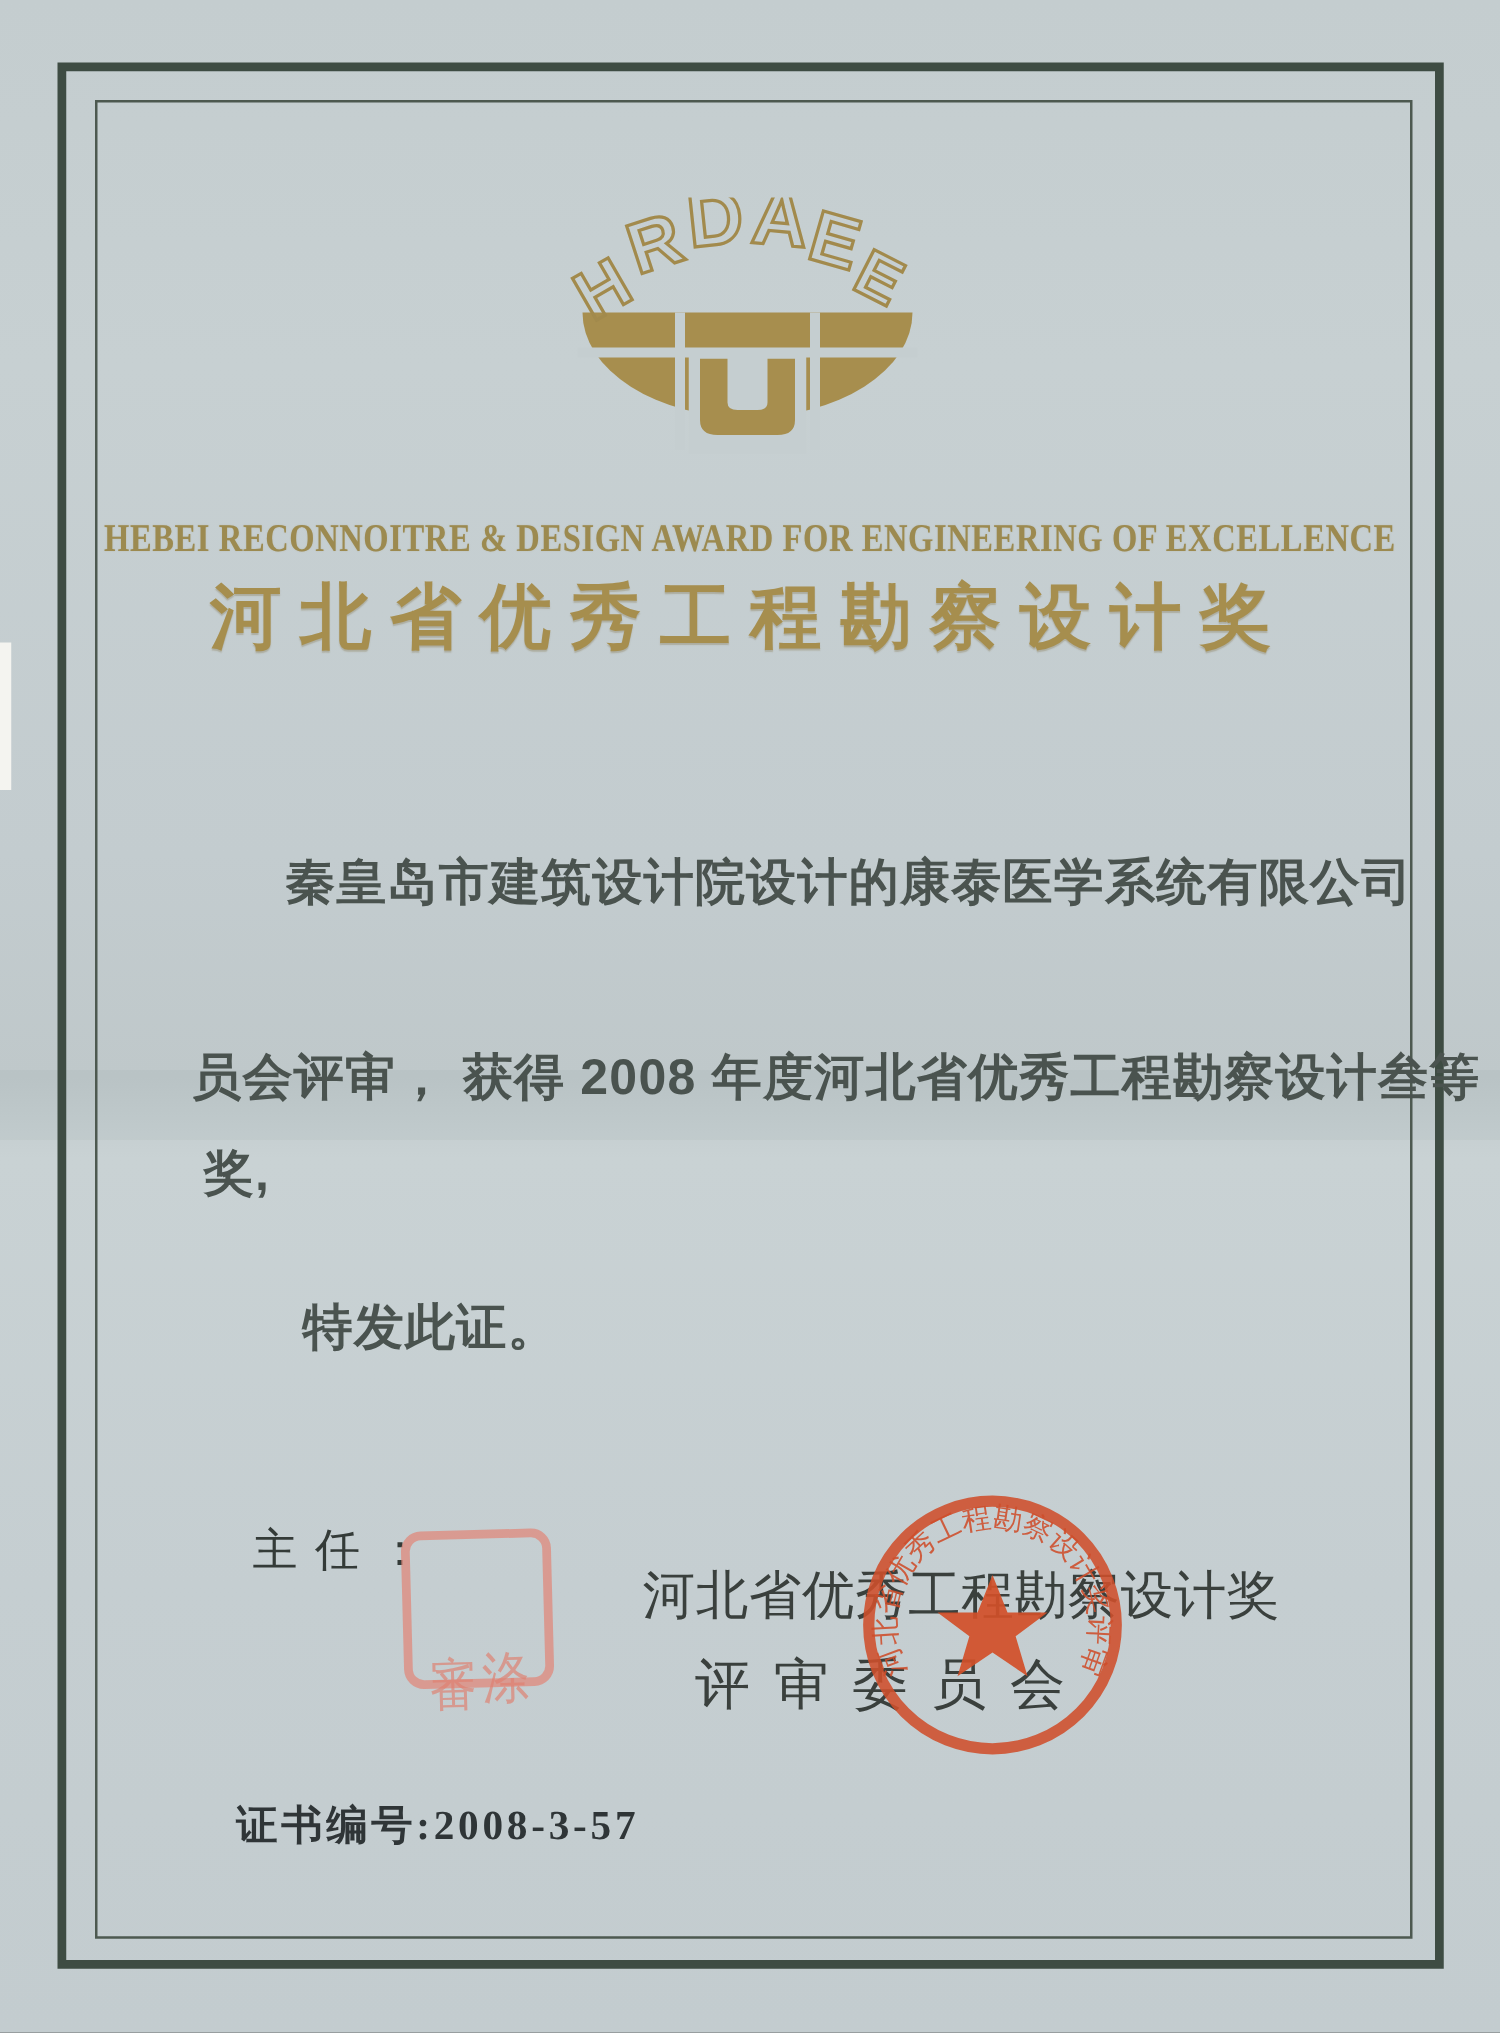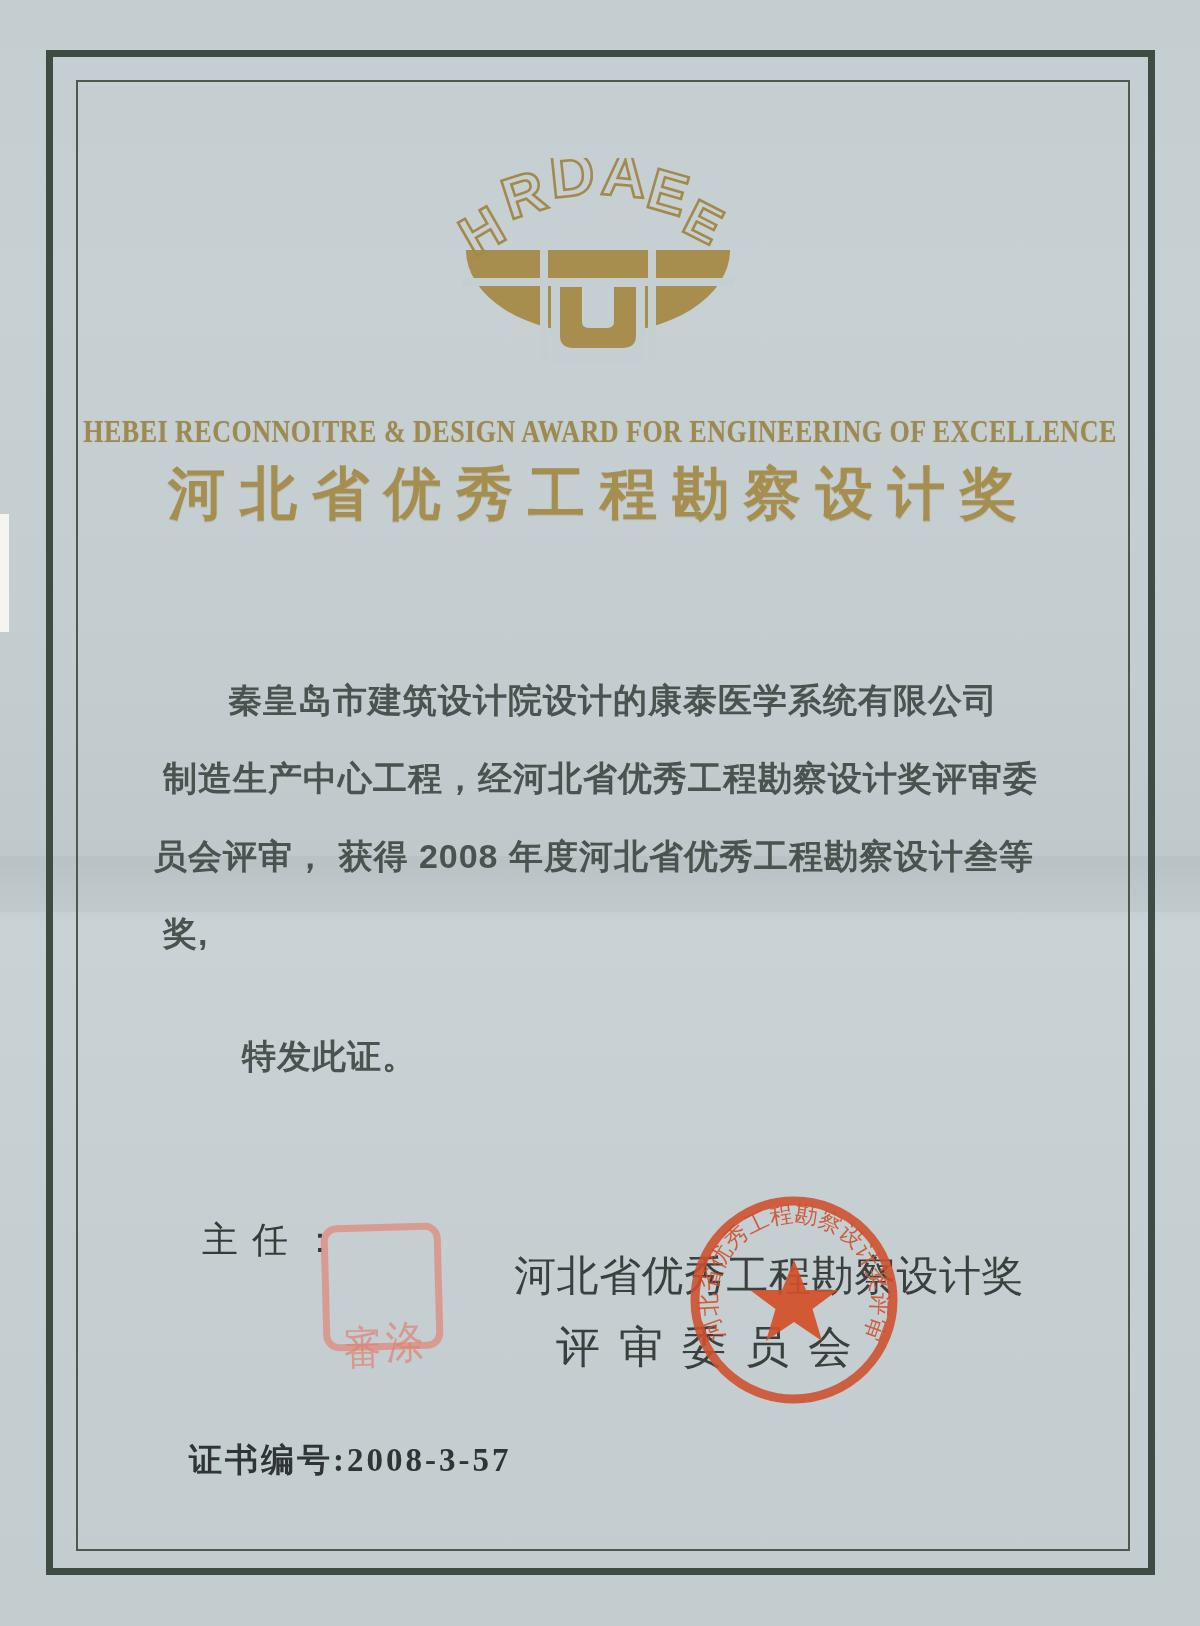--- a/index.html
+++ b/index.html
@@ -24,21 +24,21 @@
     font-size:28px;letter-spacing:0.5px;color:#9c8a50;text-shadow:0 0 1px rgba(150,130,70,0.35);
   }
   .title-zh{
     position:absolute;top:456px;left:50%;transform:translateX(-50%);
     white-space:nowrap;font-weight:bold;font-size:57px;letter-spacing:15px;
     color:#a68e4e;text-shadow:0 1px 1px rgba(120,100,50,0.3);
   }
   
   .body-line{
     position:absolute;white-space:nowrap;font-weight:bold;
-    font-size:34px;letter-spacing:1px;color:#4a534f;
+    font-size:40px;letter-spacing:1px;color:#4a534f;
   }
   .bl1{left:228px;top:678px;}
   .bl2{left:163px;top:756px;}
   .bl3{left:153px;top:834px;}
   .bl4{left:163px;top:911px;}
   .bl5{left:242px;top:1034px;text-align:right;}
   
   .director{
     position:absolute;left:202px;top:1216px;white-space:nowrap;
     font-family:"Liberation Serif",serif;font-size:36px;letter-spacing:14px;color:#343b38;
@@ -102,21 +102,20 @@
       <text x="152" y="36" font-size="62" transform="rotate(5 152 36)">A</text>
       <text x="196" y="48" font-size="58" transform="rotate(16 196 48)">E</text>
       <text x="232" y="72" font-size="52" transform="rotate(27 232 72)">E</text>
     </g>
   </svg>
 
   <div class="title-en">HEBEI RECONNOITRE &amp; DESIGN AWARD FOR ENGINEERING OF EXCELLENCE</div>
   <div class="title-zh">河北省优秀工程勘察设计奖</div>
 
   <div class="body-line bl1">秦皇岛市建筑设计院设计的康泰医学系统有限公司</div>
-  <div class="body-line bl2">制造生产中心工程，经河北省优秀工程勘察设计奖评审委</div>
   <div class="body-line bl3">员会评审， 获得 2008 年度河北省优秀工程勘察设计叁等</div>
   <div class="body-line bl4">奖,</div>
   <div class="body-line bl5">特发此证。</div>
 
   <div class="director">主任：</div>
 
   <div class="seal-square">
     <span class="col">審</span>
     <span class="col">涤</span>
   </div>

